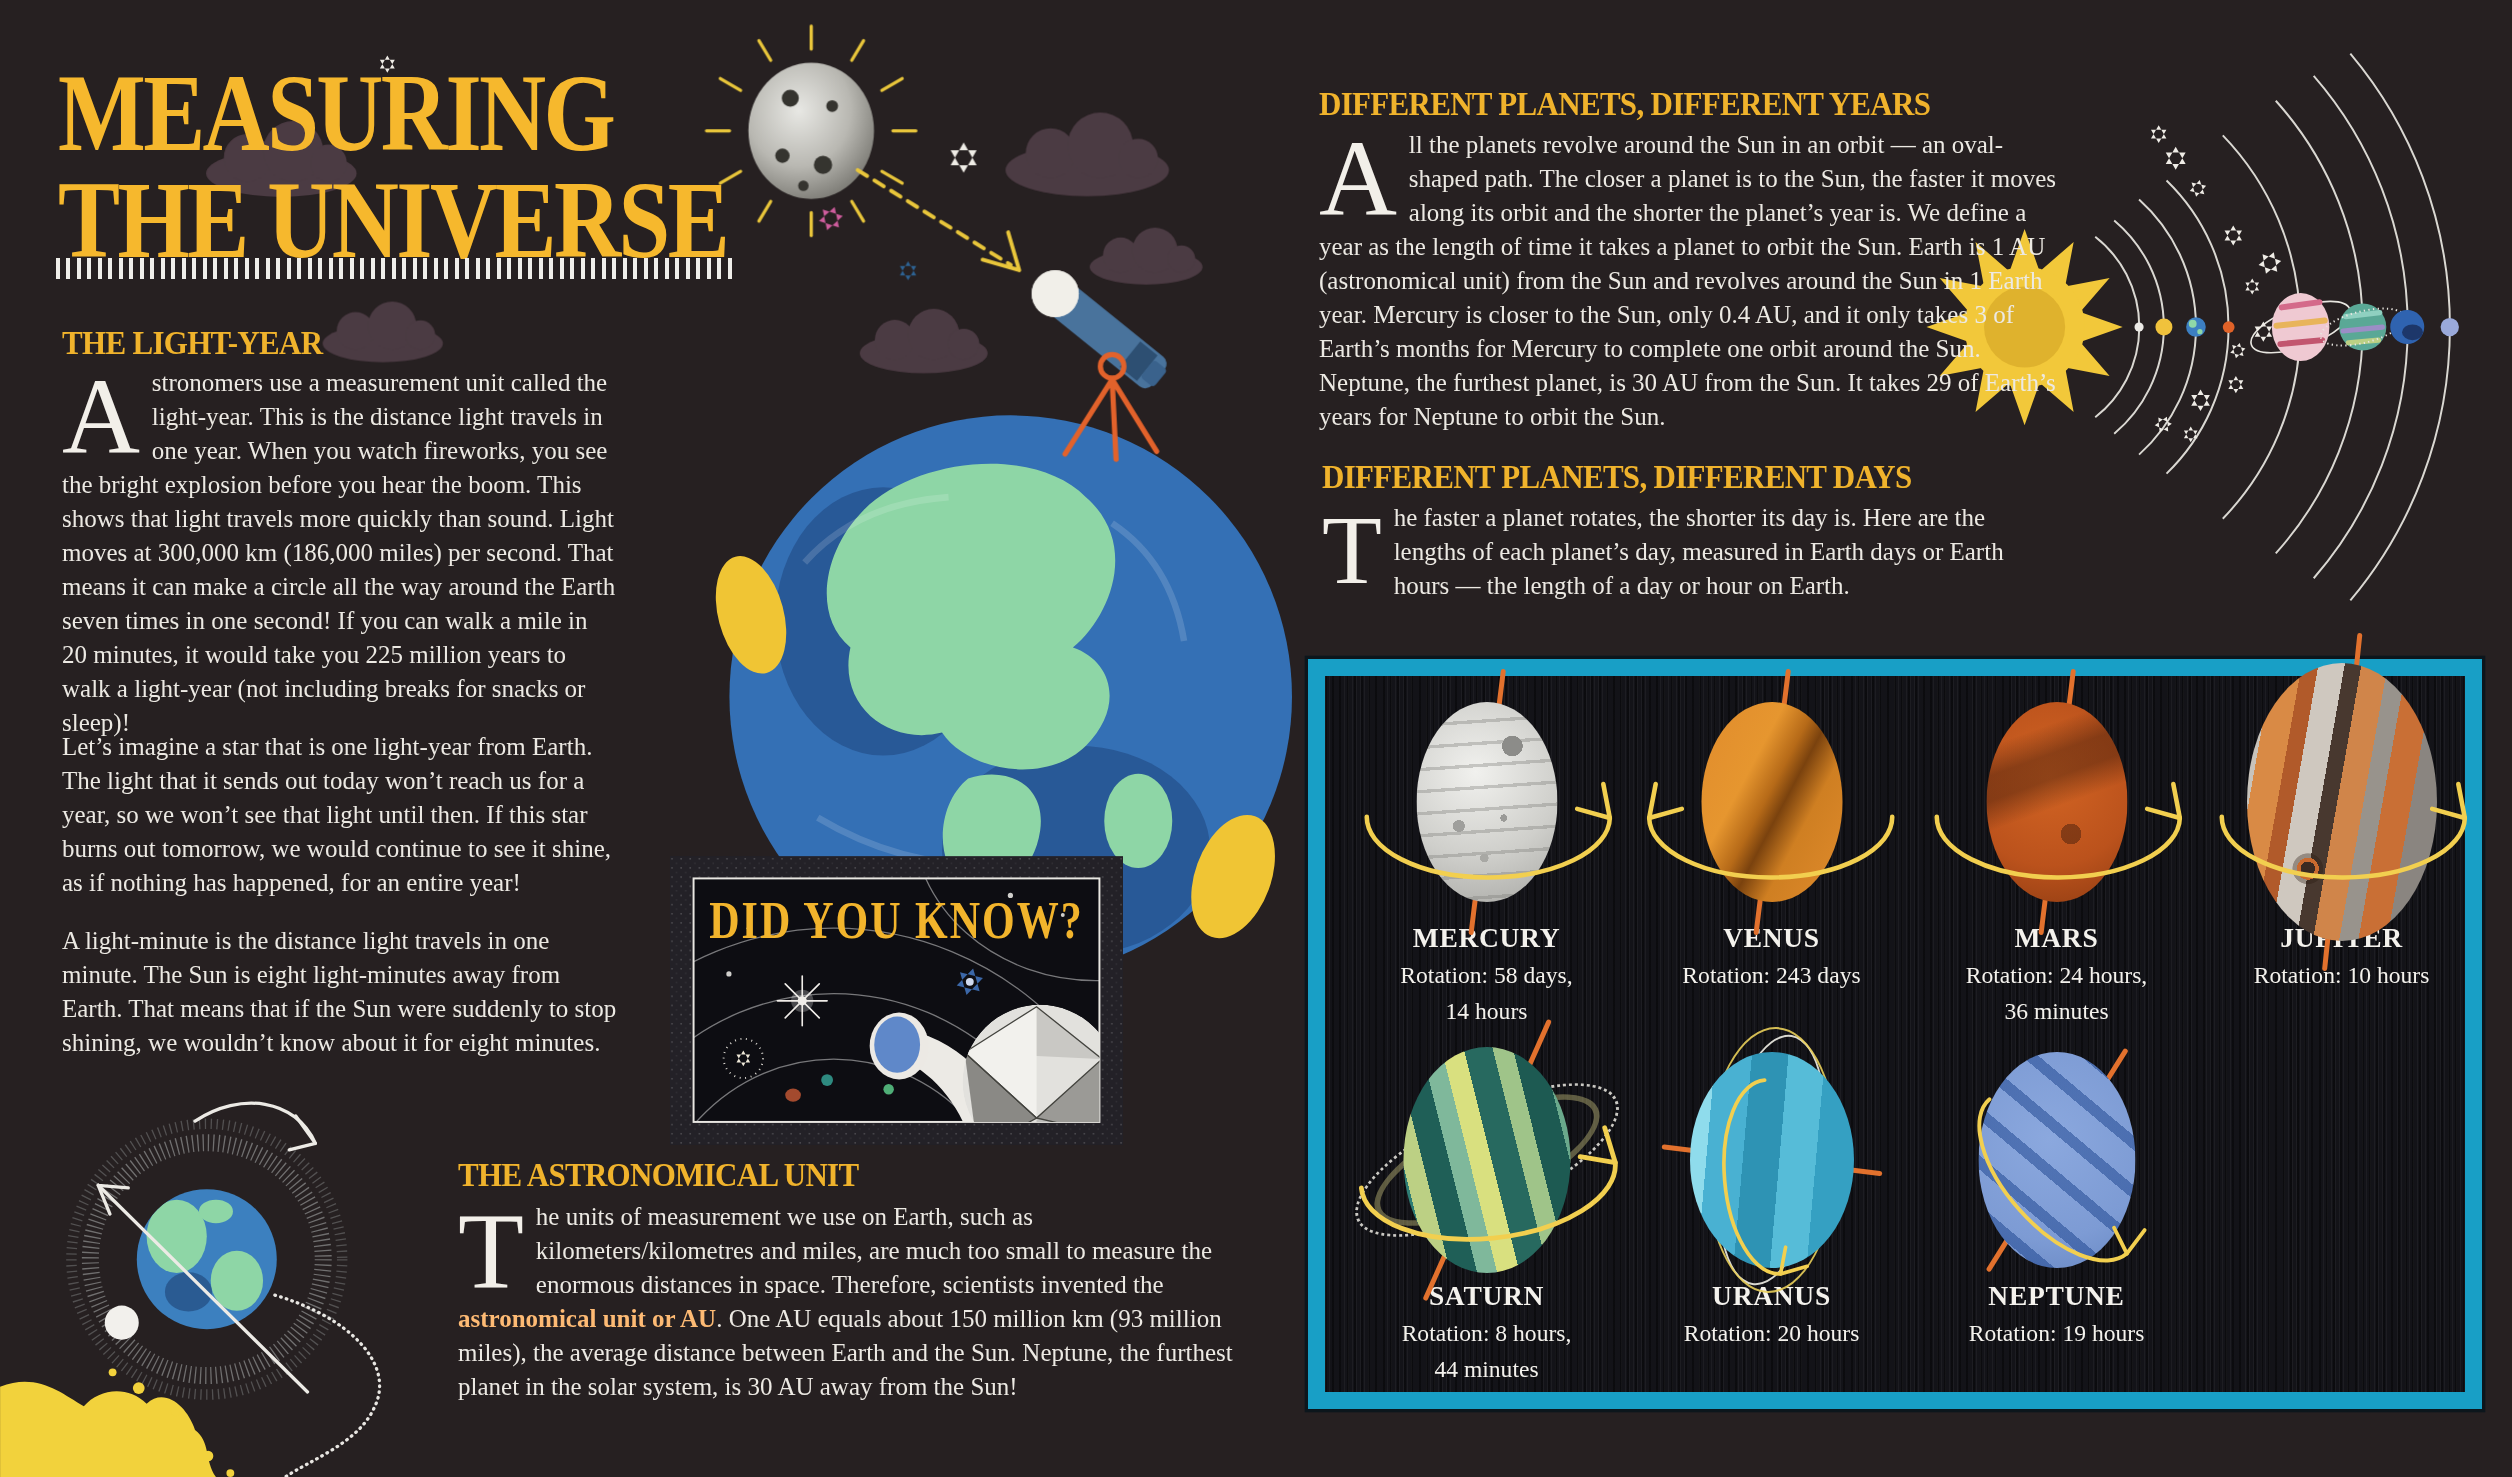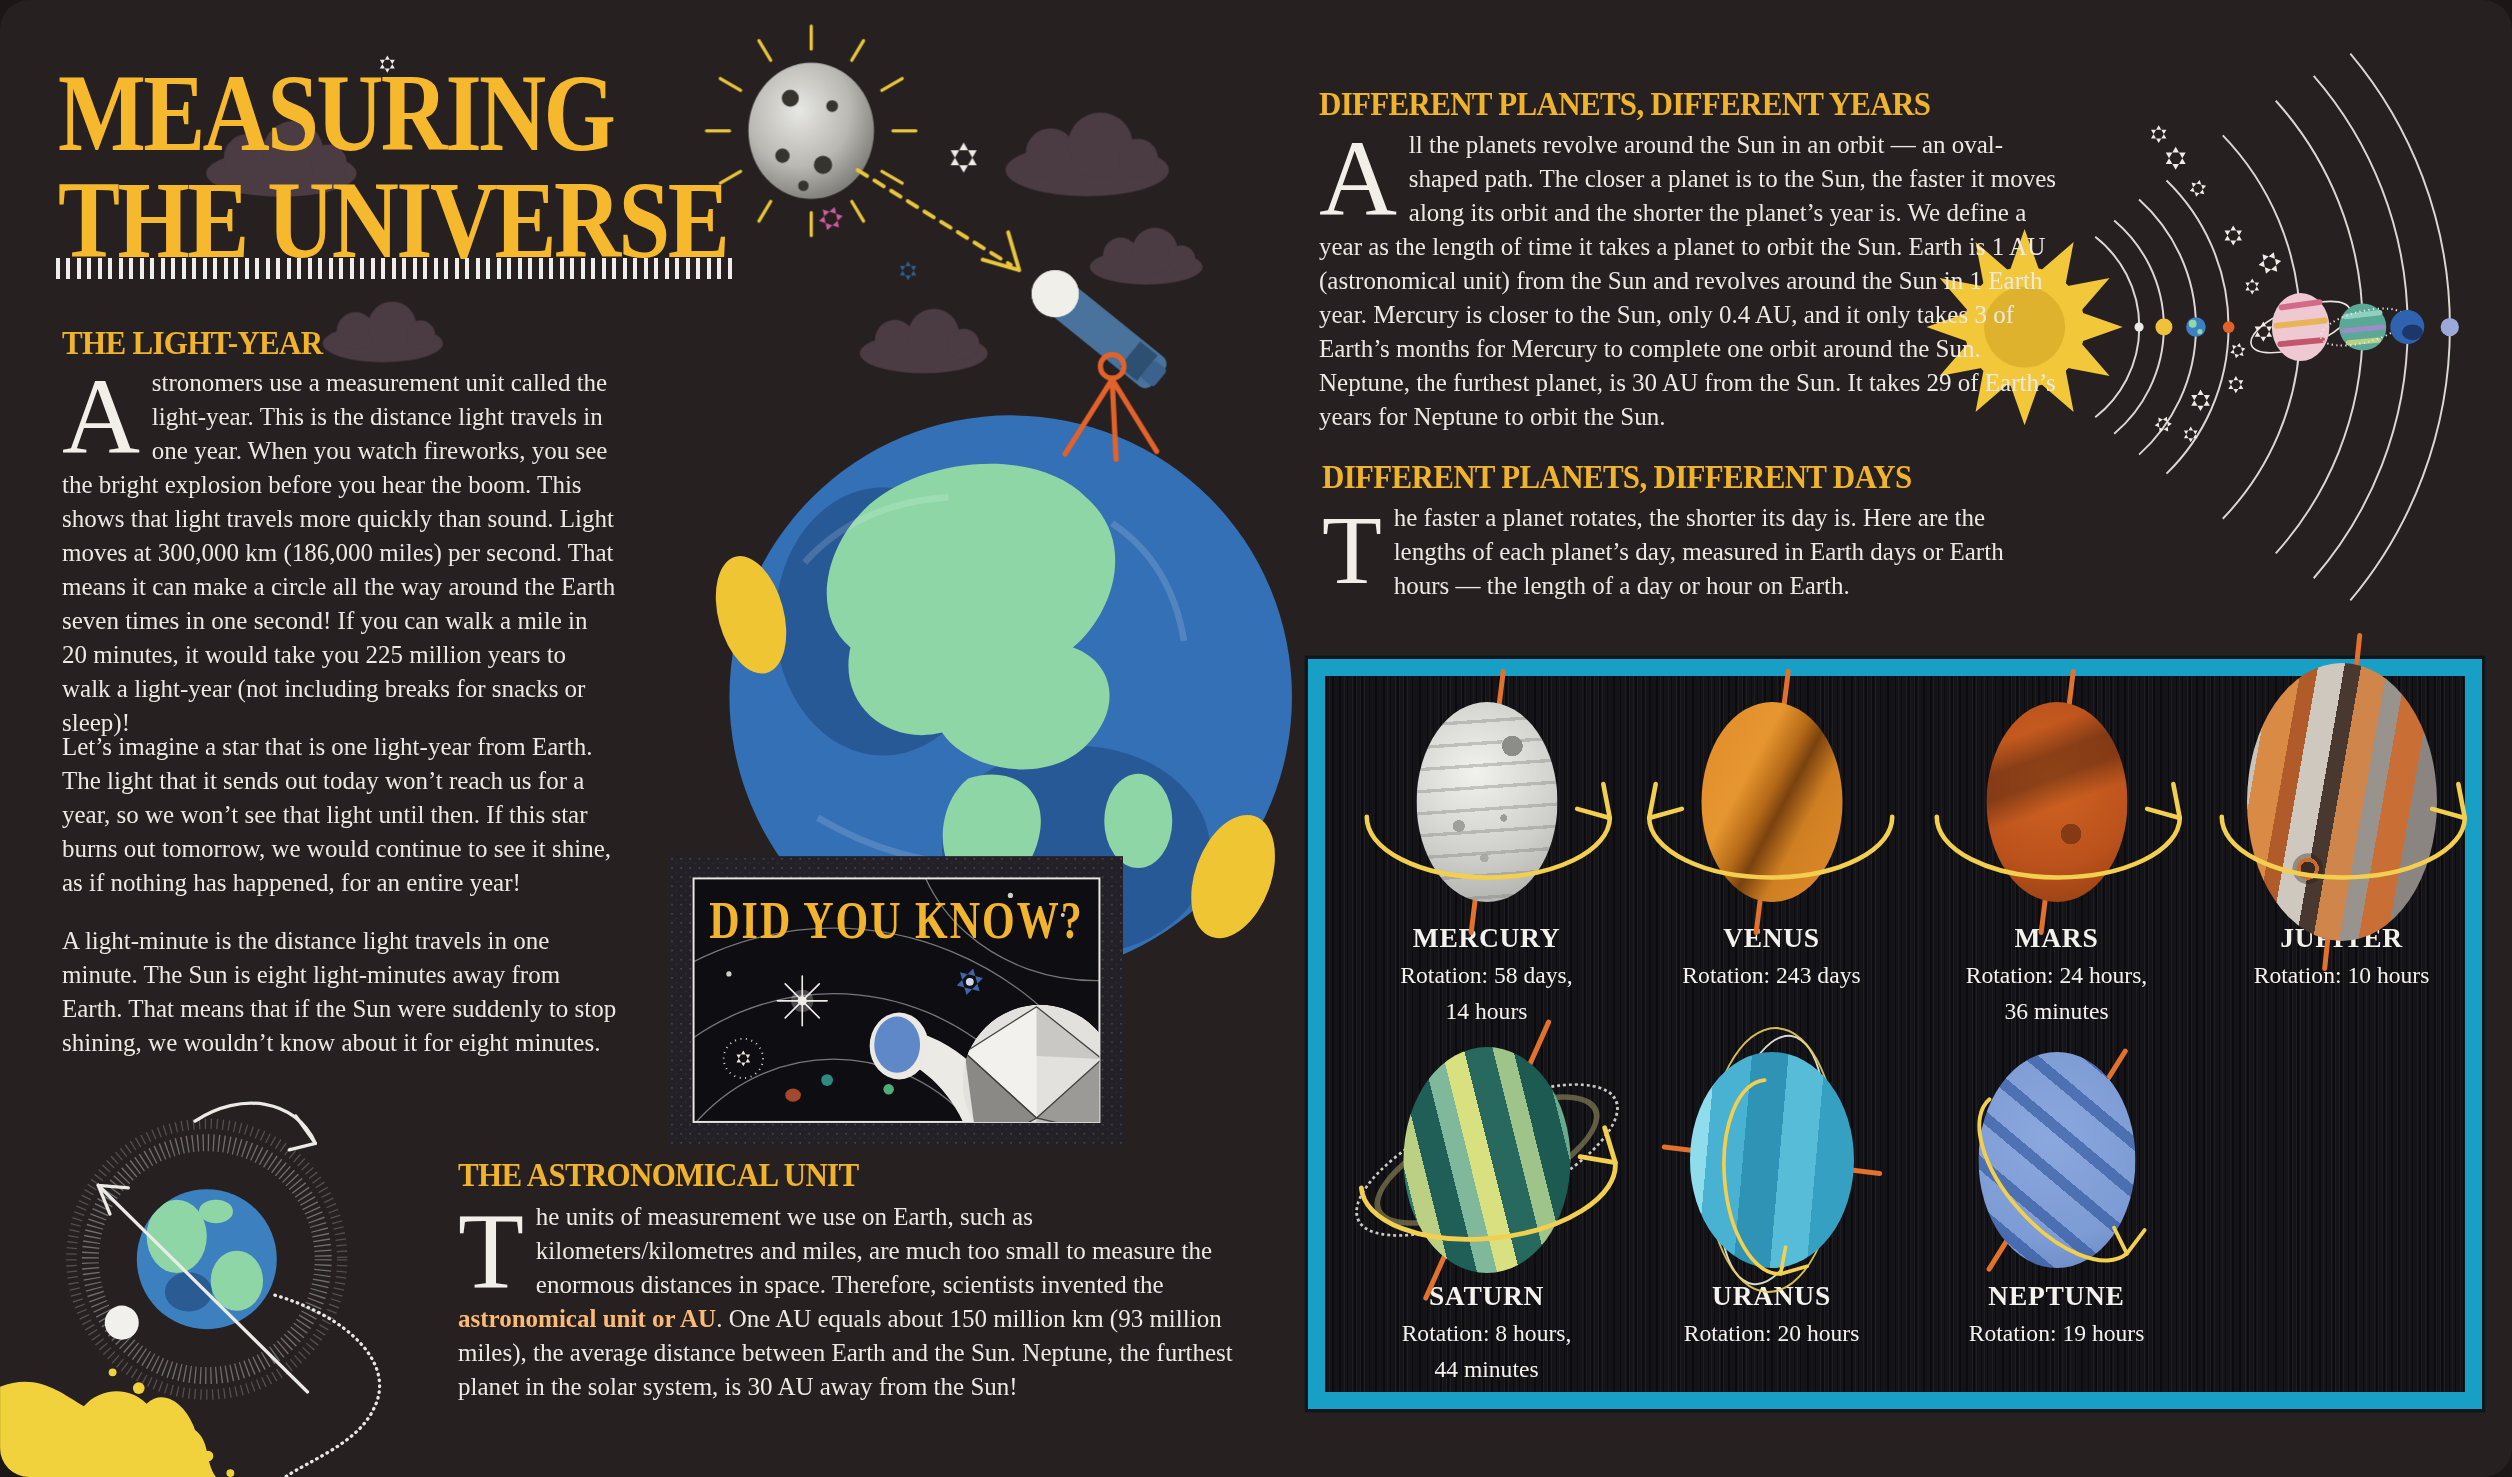--- a/index.html
+++ b/index.html
@@ -1,17 +1,17 @@
 <!DOCTYPE html>
 <html style="font-size:10.5px"><head>
 <meta charset="utf-8">
 <style>
   html,body{margin:0;padding:0;background:#1c1717;}
   .page{position:relative;width:2512px;height:1477px;background:#262021;overflow:hidden;
-        font-family:"Liberation Serif",serif;color:#ece9e3;border-radius:29px;}
+        font-family:"Liberation Serif",serif;color:#ece9e3;}
   .illus{position:absolute;left:0;top:0;width:2512px;height:1477px;}
 
   
   .abs{position:absolute;}
   .title-line{font-weight:bold;font-size:93px;letter-spacing:-2.6px;color:#f6b82d;
               transform:scaleY(1.18);transform-origin:left top;white-space:nowrap;}
   .bar-stripes{position:absolute;left:56px;top:258px;width:677px;height:21px;
                background:repeating-linear-gradient(90deg,#efeeea 0 3.9px,transparent 3.9px 10.5px);}
   .sec-h{font-weight:bold;font-size:31px;letter-spacing:-0.7px;color:#f0b32c;
          transform:scaleY(1.12);transform-origin:left top;white-space:nowrap;}

